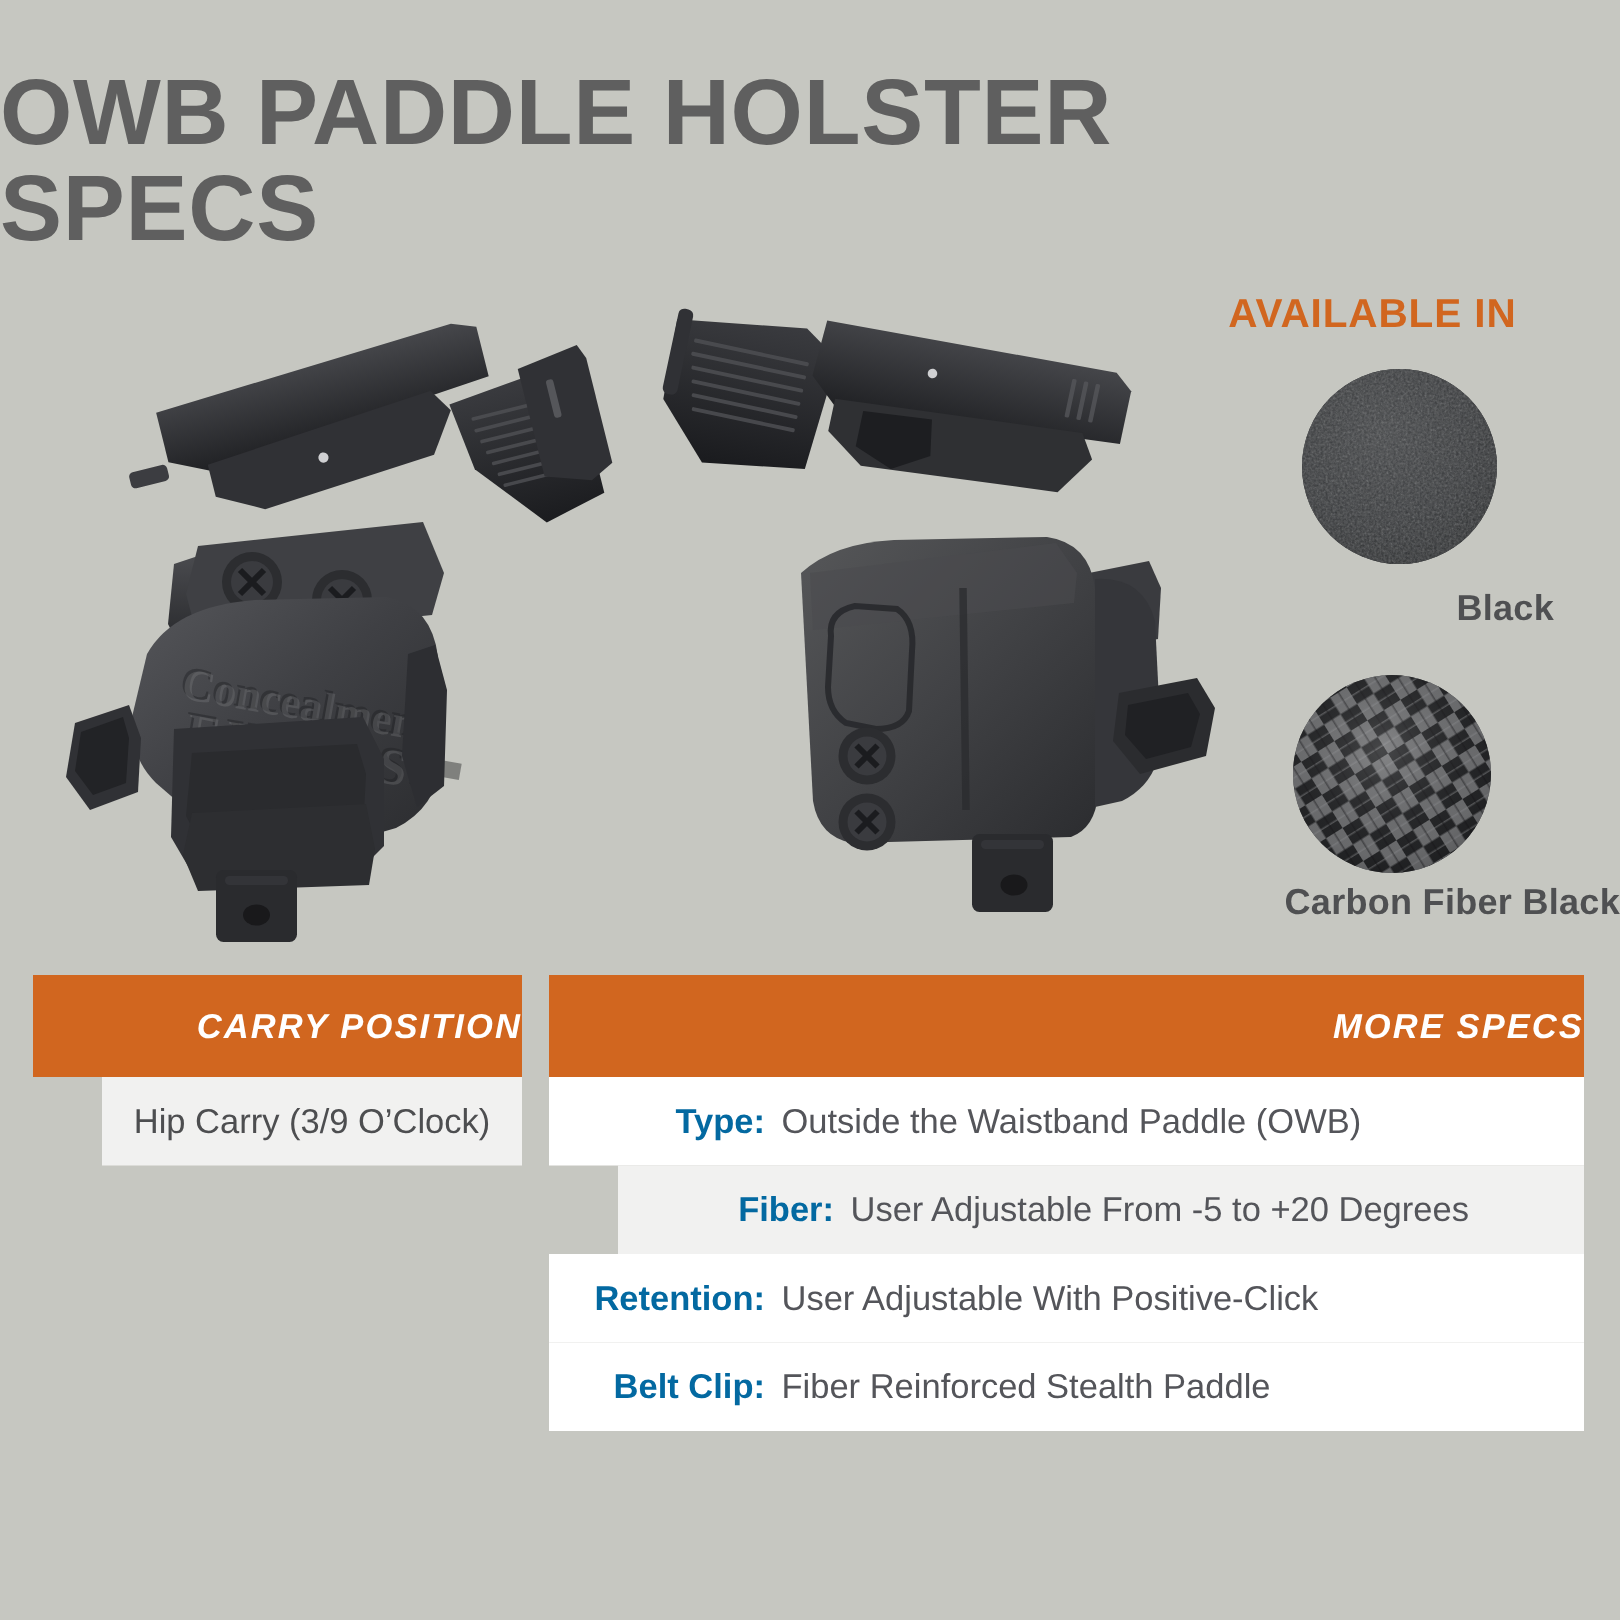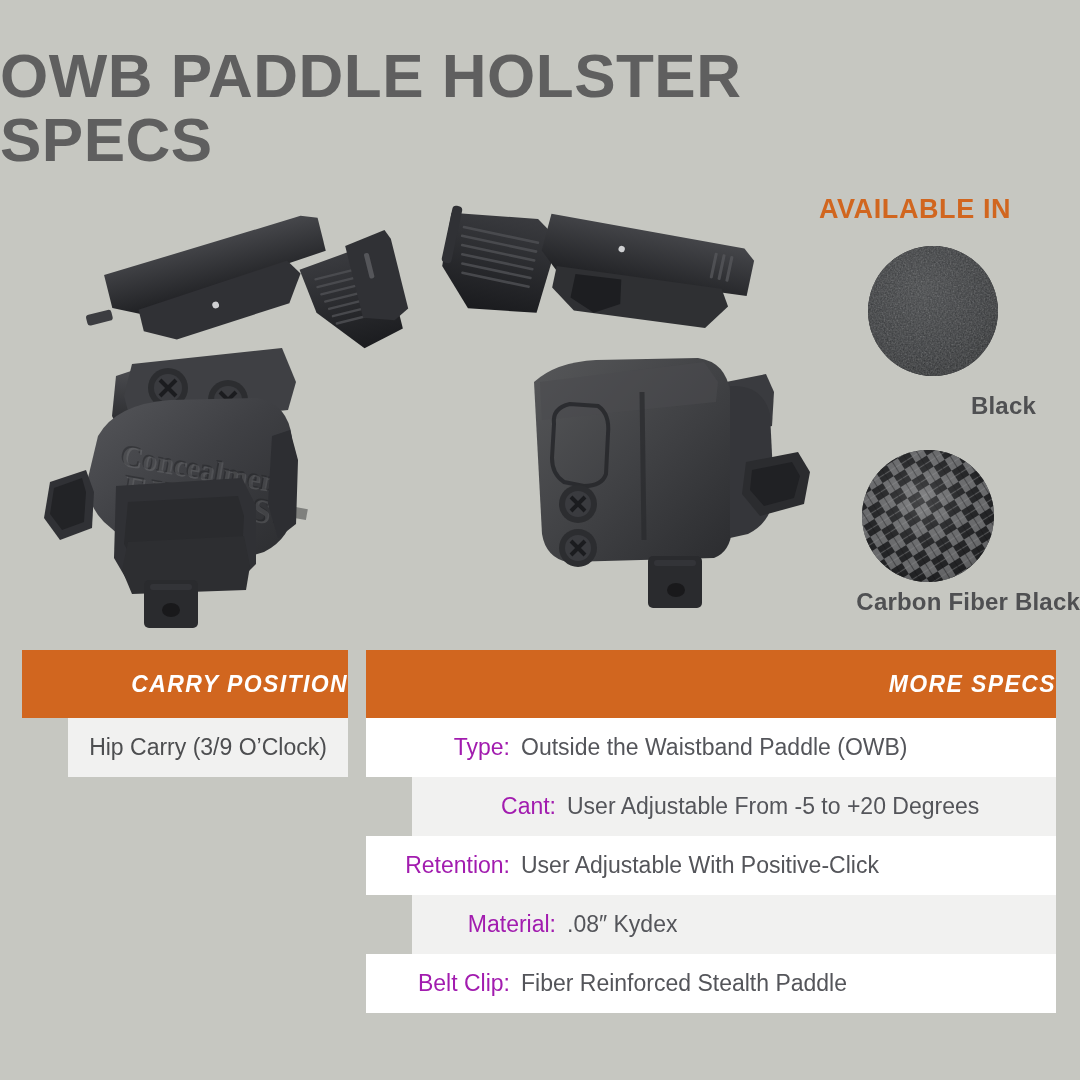--- a/index.html
+++ b/index.html
@@ -127,22 +127,22 @@
     white-space: nowrap;
     overflow: hidden;
   }
 
   .spec-label {
     width: 155px;
     min-width: 155px;
     text-align: right;
     padding-right: 11px;
     box-sizing: border-box;
-    font-weight: normal;
-    color: #a21caf;
+    font-weight: bold;
+    color: #0369a1;
     white-space: nowrap;
   }
   .spec-value {
     color: #54555a;
     white-space: nowrap;
     overflow: hidden;
   }
 </style>
 </head>
 <body>
@@ -376,28 +376,24 @@
 </div>
 
 <div class="table-specs">
   <div class="tbl-header">MORE SPECS</div>
 
   <div class="row odd">
     <div class="spec-label">Type:</div>
     <div class="spec-value">Outside the Waistband Paddle (OWB)</div>
   </div>
   <div class="row even">
-    <div class="spec-label">Cant:</div>
+    <div class="spec-label">Fiber:</div>
     <div class="spec-value">User Adjustable From -5 to +20 Degrees</div>
   </div>
   <div class="row odd">
     <div class="spec-label">Retention:</div>
     <div class="spec-value">User Adjustable With Positive-Click</div>
   </div>
-  <div class="row even">
-    <div class="spec-label">Material:</div>
-    <div class="spec-value">.08″ Kydex</div>
-  </div>
   <div class="row odd">
     <div class="spec-label">Belt Clip:</div>
     <div class="spec-value">Fiber Reinforced Stealth Paddle</div>
   </div>
 </div>
 
 </body></html>

